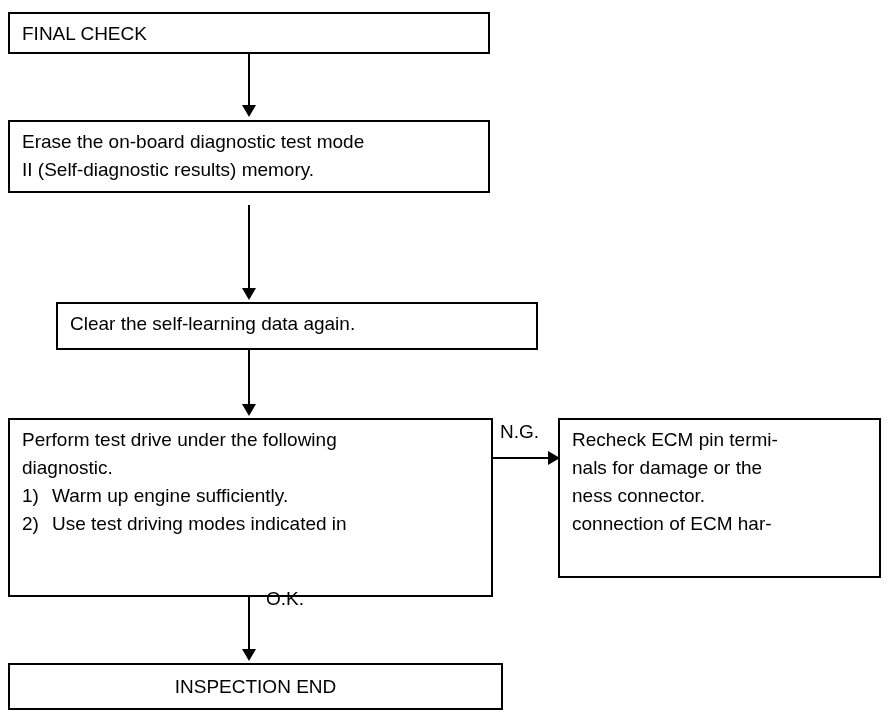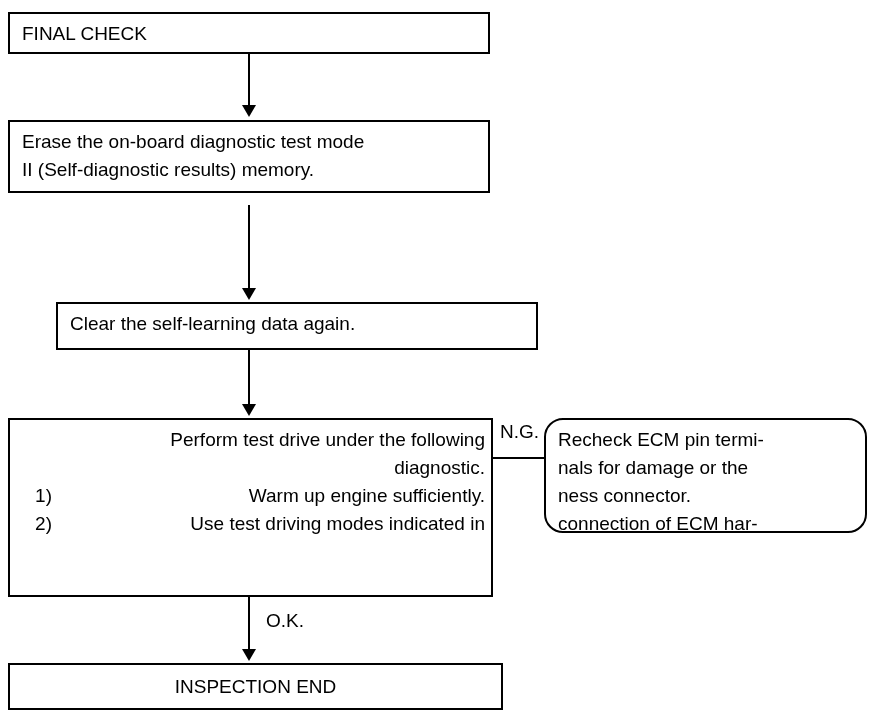--- a/index.html
+++ b/index.html
@@ -126,48 +126,48 @@
   <div class="vline" style="left:248px; top:205px; height:85px;"></div>
   <div class="arrow-down" style="left:242px; top:288px;"></div>
 
   <div class="box pad left" style="left:8px; top:302px; width:482px; height:48px;margin-left:48px;">
     <div class="box-text">Clear the self-learning data again.</div>
   </div>
 
   <div class="vline" style="left:248px; top:350px; height:56px;"></div>
   <div class="arrow-down" style="left:242px; top:404px;"></div>
 
-  <div class="box pad left" style="left:8px; top:418px; width:485px; height:179px;text-align:right;">
+  <div class="box pad left" style="left:8px; top:418px; width:485px; height:179px;">
     <div class="box-text">Perform test drive under the following</div>
     <div class="box-text">diagnostic.</div>
 
     <div class="box-text list-row">
       <span class="list-num">1)</span>
       <span class="list-body">Warm up engine sufficiently.</span>
     </div>
 
     <div class="box-text list-row">
       <span class="list-num">2)</span>
       <span class="list-body">Use test driving modes indicated in</span>
     </div>
 
   </div>
 
   <div class="edge-label" style="left:500px; top:421px;">N.G.</div>
   <div class="hline" style="left:493px; top:457px; width:62px;"></div>
   <div class="arrow-right" style="left:548px; top:451px;"></div>
 
-  <div class="box pad left" style="left:544px; top:418px; width:323px; height:115px;border-radius:19px;">
+  <div class="box pad left" style="left:558px; top:418px; width:323px; height:160px;">
     <div class="box-text">Recheck ECM pin termi-</div>
     <div class="box-text">nals for damage or the</div>
     <div class="box-text">ness connector.</div>
     <div class="box-text">connection of ECM har-</div>
   </div>
 
   <div class="vline" style="left:248px; top:597px; height:54px;"></div>
   <div class="arrow-down" style="left:242px; top:649px;"></div>
-  <div class="edge-label" style="left:266px; top:610px;">O.K.</div>
+  <div class="edge-label" style="left:266px; top:588px;">O.K.</div>
 
   <div class="box center" style="left:8px; top:663px; width:495px; height:47px;">
     <div class="box-text">INSPECTION END</div>
   </div>
 
 </div>
 
 </body></html>

